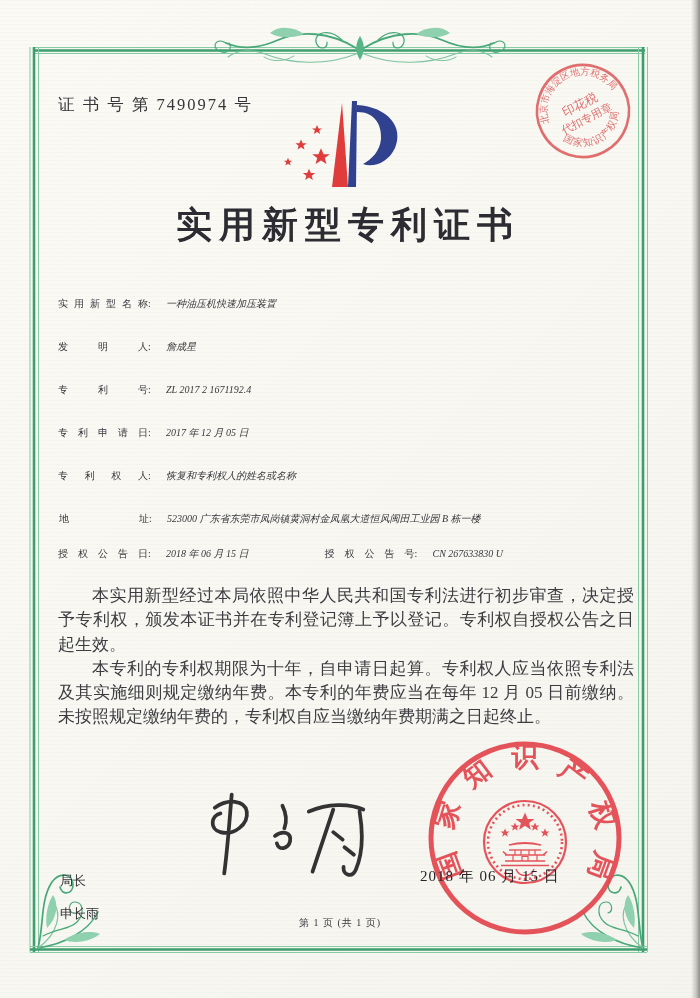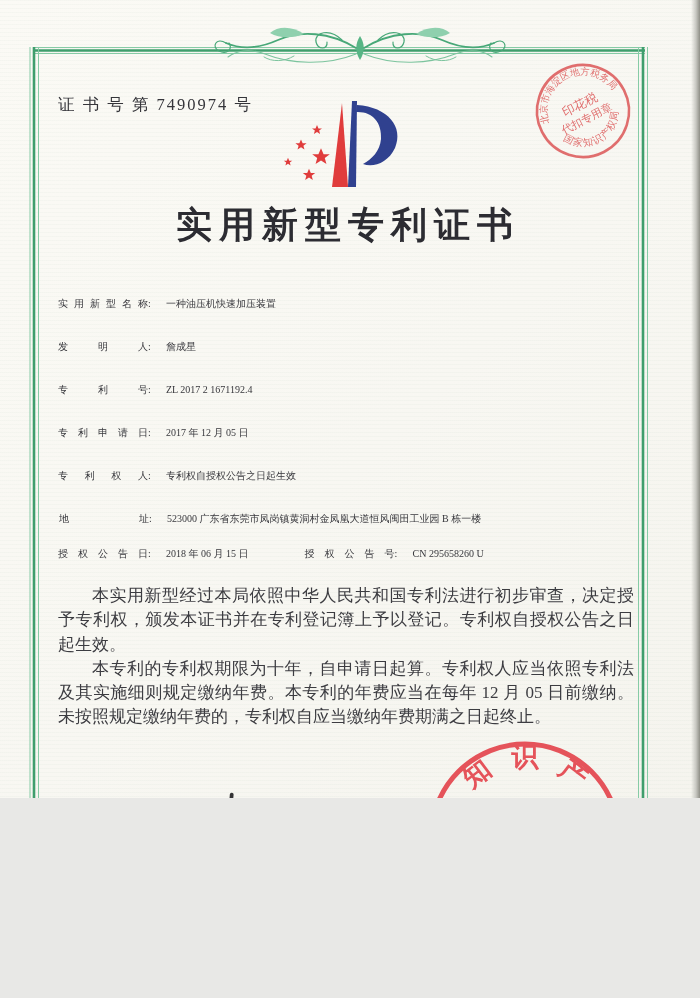--- a/index.html
+++ b/index.html
@@ -1,34 +1,34 @@
 <!DOCTYPE html>
 <html lang="zh"><head>
 <meta charset="utf-8">
 <style>
   html,body{margin:0;padding:0;background:#e8e8e6;}
-  .scan{position:relative;width:700px;height:798px;overflow:hidden;
+  .scan{position:relative;width:700px;height:998px;overflow:hidden;
         background:linear-gradient(135deg,#fbfaf5 0%,#f8f7f2 55%,#f5f4ee 100%);
         font-family:"Liberation Serif","DejaVu Serif",serif;color:#3b3b40;}
   .paper-lines{position:absolute;inset:0;pointer-events:none;
         background:repeating-linear-gradient(180deg,rgba(170,195,178,.07) 0 1px,transparent 1px 4px);}
   .edge-right{position:absolute;top:0;right:0;width:9px;height:100%;
         background:linear-gradient(90deg,rgba(0,0,0,0) 0%,#c8c8c2 55%,#8e8e86 100%);}
   .frame-svg,.logo-svg,.stamp-svg,.seal-svg,.sig-svg{position:absolute;}
   .cert-no{position:absolute;left:58px;top:94px;font-size:16.5px;letter-spacing:2px;color:#35353a;}
   .title{position:absolute;left:8px;top:201px;width:680px;text-align:center;margin:0;
         font-size:36px;font-weight:700;letter-spacing:7px;color:#2c2c32;}
   .fields{position:absolute;left:58px;top:293px;width:580px;font-size:10px;color:#37373c;}
   .frow{display:flex;line-height:21px;margin-bottom:22px;}
   .frow.address{margin-bottom:14px;justify-content:center;}
   .flabel{display:inline-block;width:90px;text-align:justify;text-align-last:justify;flex:0 0 90px;}
   .fcolon{flex:0 0 12px;}
-  .fvalue{margin-left:6px;}
+  .fvalue{margin-left:6px;font-style:italic;}
   .frow.address .fvalue{width:470px;}
-  .pair2{margin-left:56px;display:flex;}
+  .pair2{margin-left:76px;display:flex;}
   .paras{position:absolute;left:58px;top:584px;width:576px;font-size:17px;line-height:24.3px;
         text-align:justify;color:#3c3c41;}
   .paras p{margin:0;text-indent:2em;}
   .issuer{position:absolute;left:60px;top:872px;font-size:13px;color:#303035;}
   .issuer .name{margin-top:15px;}
   .seal-date{position:absolute;left:420px;top:867px;width:215px;font-size:15px;letter-spacing:1px;
         color:#252528;z-index:5;}
   .footer{position:absolute;left:0;top:916px;width:680px;text-align:center;font-size:10px;
         letter-spacing:1px;color:#3a3a3f;}
 </style>
@@ -143,35 +143,35 @@
       <span class="fvalue">ZL 2017 2 1671192.4</span>
     </div>
     <div class="frow">
       <span class="flabel">专利申请日</span>
         <span class="fcolon">:</span>
       <span class="fvalue">2017 年 12 月 05 日</span>
     </div>
     <div class="frow">
       <span class="flabel">专利权人</span>
         <span class="fcolon">:</span>
-      <span class="fvalue">专利权自授权公告之日起生效</span>
+      <span class="fvalue">恢复和专利权人的姓名或名称</span>
     </div>
     <div class="frow address">
       <span class="flabel">地址</span>
         <span class="fcolon">:</span>
       <span class="fvalue">523000 广东省东莞市凤岗镇黄洞村金凤凰大道恒风闽田工业园 B 栋一楼</span>
     </div>
     <div class="frow">
       <span class="flabel">授权公告日</span>
         <span class="fcolon">:</span>
       <span class="fvalue">2018 年 06 月 15 日</span>
       <span class="pair2">
         <span class="flabel">授权公告号</span>
           <span class="fcolon">:</span>
-        <span class="fvalue">CN 295658260 U</span>
+        <span class="fvalue">CN 267633830 U</span>
       </span>
     </div>
   </div>
 
   <div class="paras">
     <p>本实用新型经过本局依照中华人民共和国专利法进行初步审查，决定授予专利权，颁发本证书并在专利登记簿上予以登记。专利权自授权公告之日起生效。</p>
     <p>本专利的专利权期限为十年，自申请日起算。专利权人应当依照专利法及其实施细则规定缴纳年费。本专利的年费应当在每年 12 月 05 日前缴纳。未按照规定缴纳年费的，专利权自应当缴纳年费期满之日起终止。</p>
   </div>
 
   <div class="issuer">

